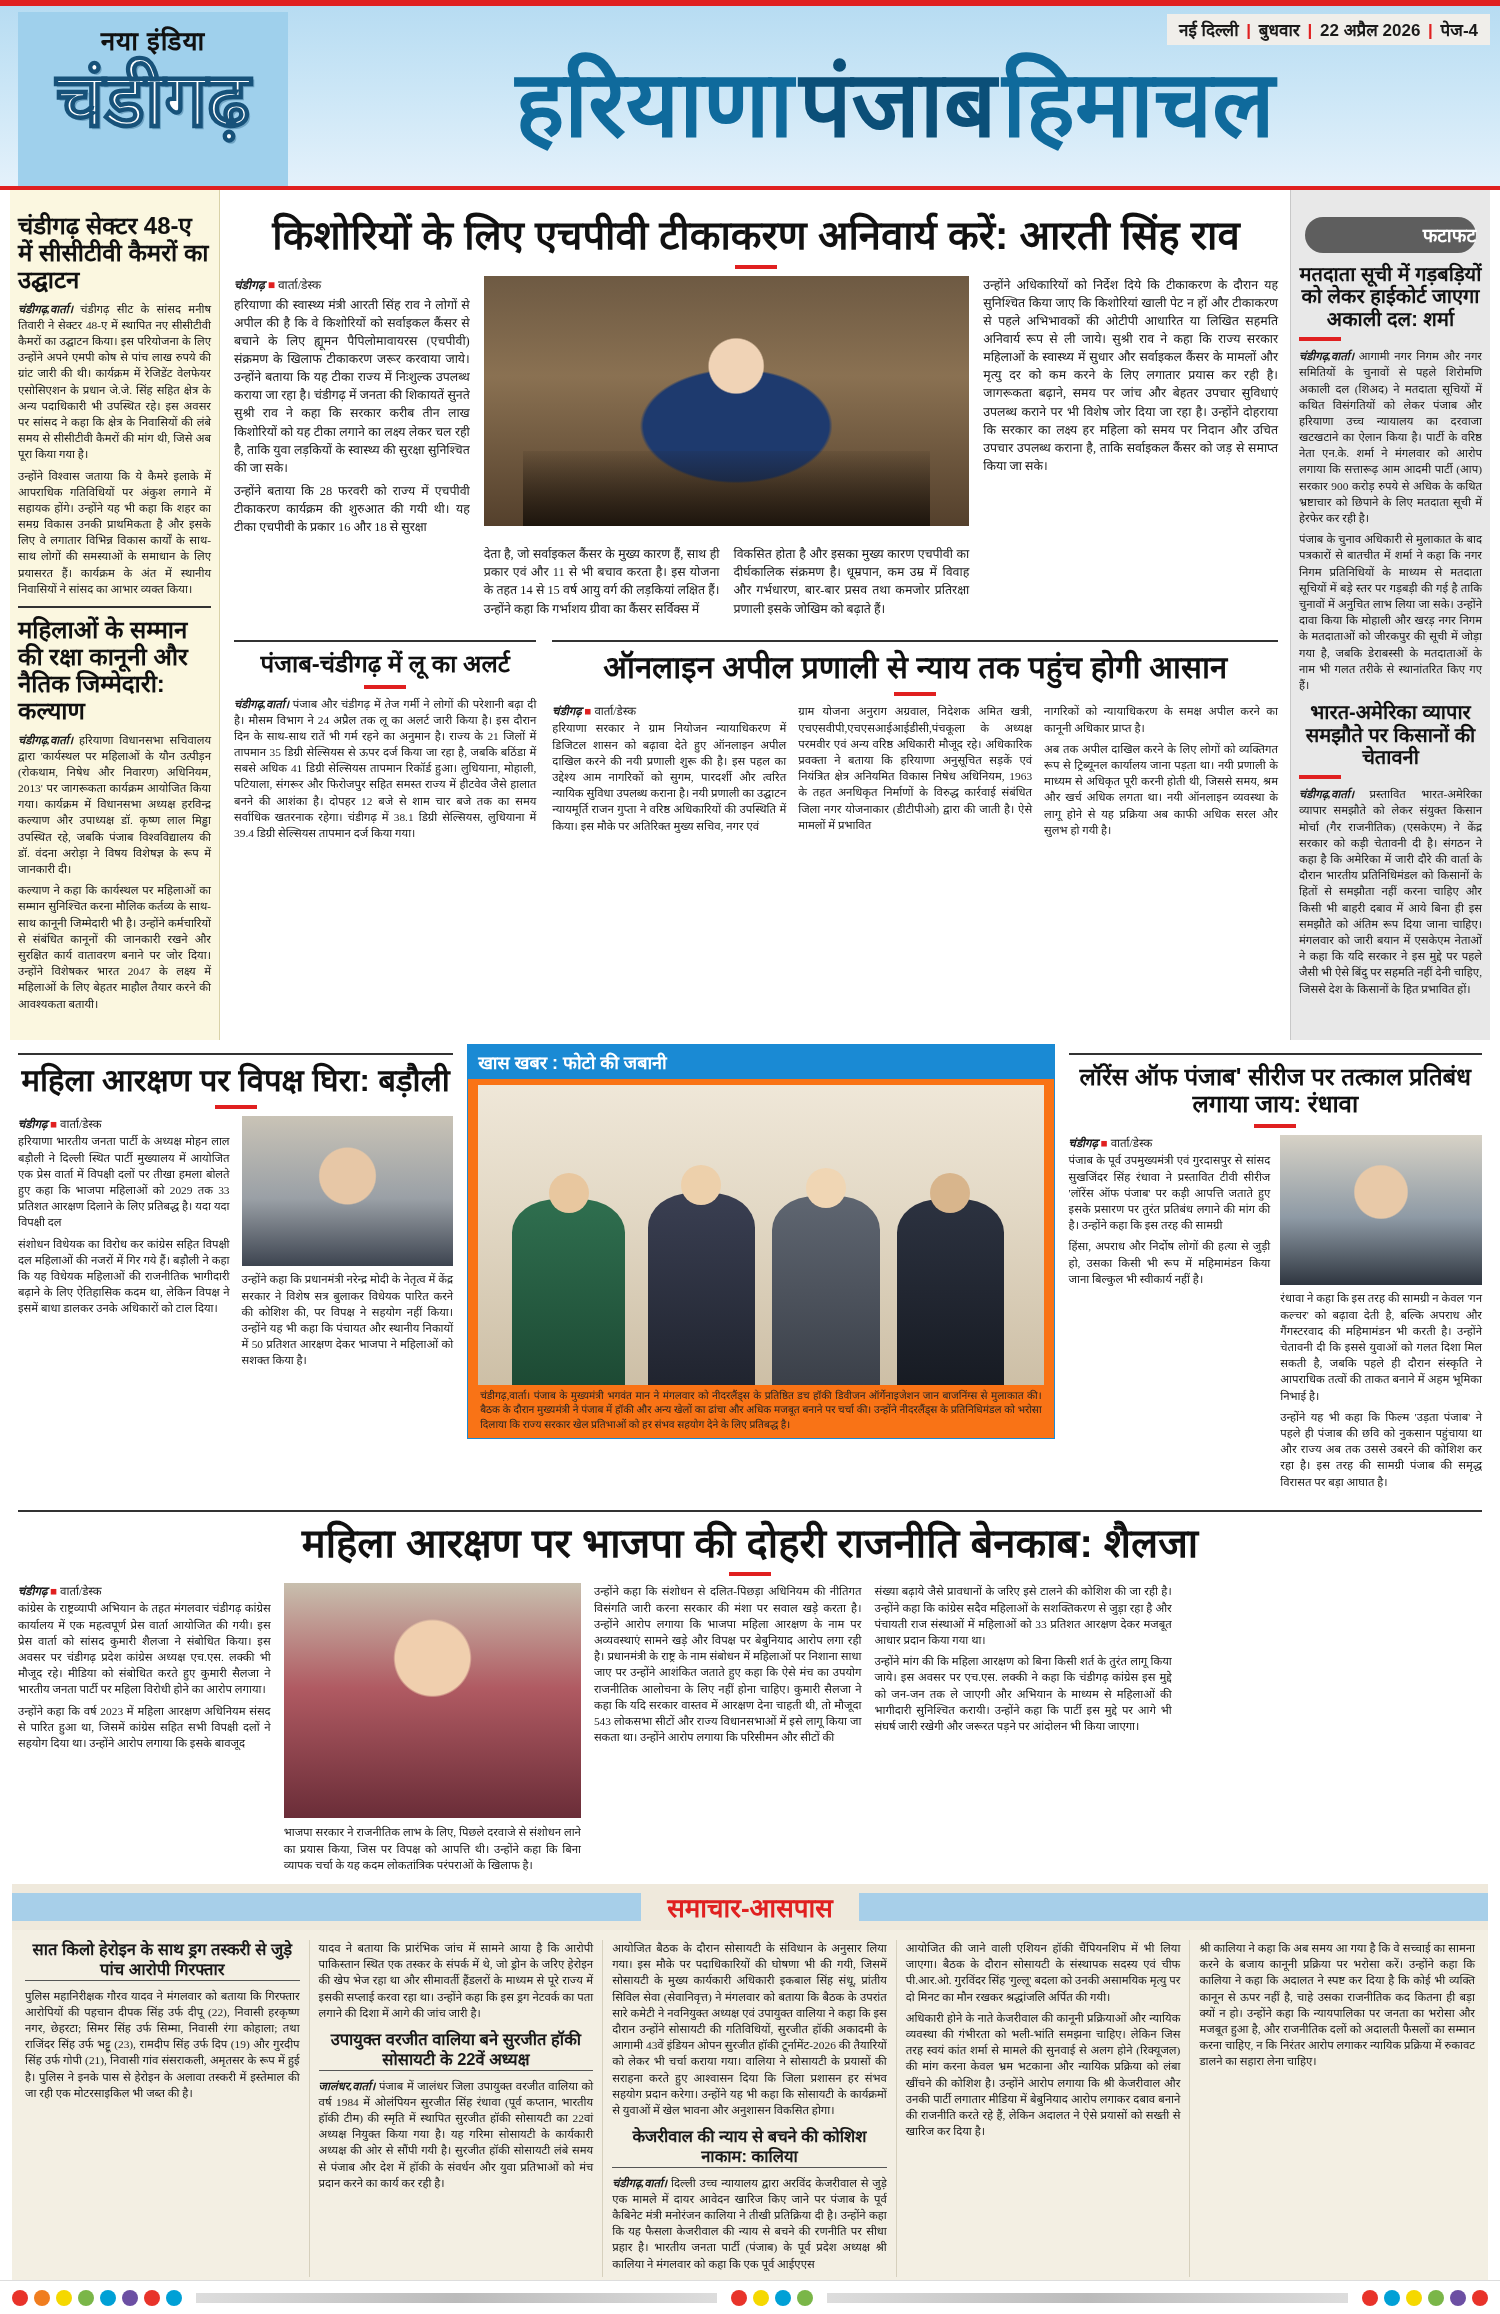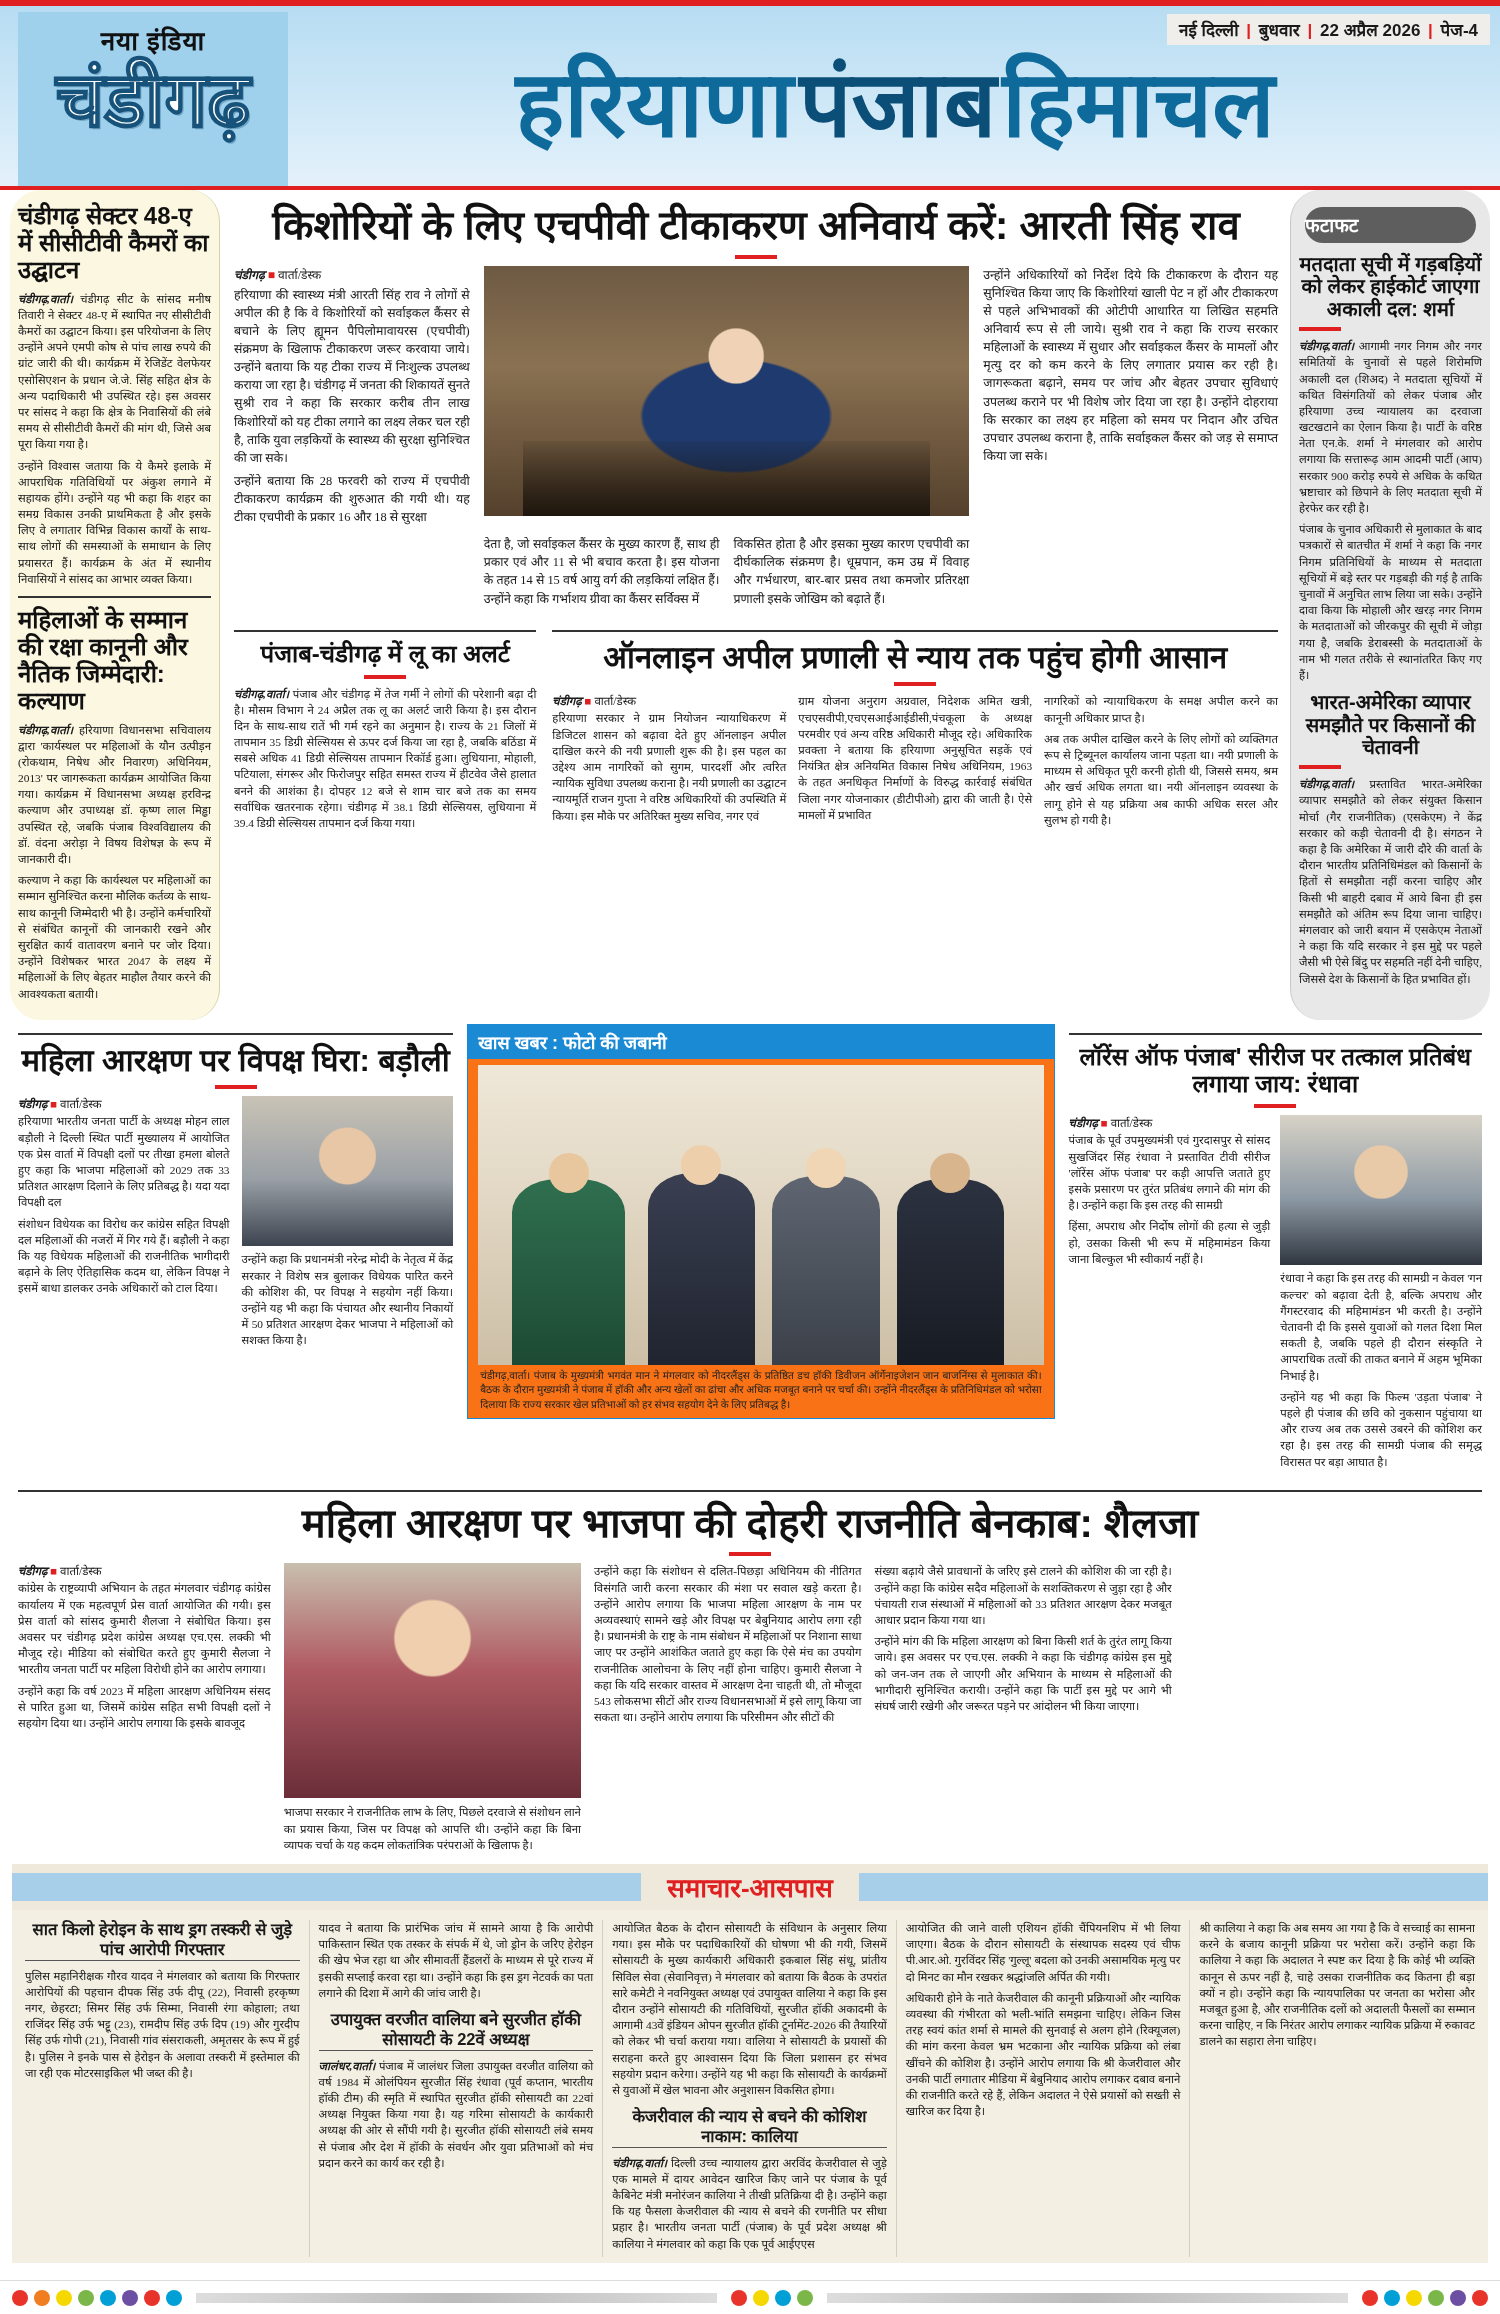--- a/index.html
+++ b/index.html
@@ -55,21 +55,21 @@
   }
   .dsep { color:#e02020; padding:0 3px; }
 
   
   .body-grid {
     display:grid;
     grid-template-columns:210px 1fr 190px 1fr 1fr 200px;
     gap:0;
     padding:0 10px;
   }
-  .col { padding:13px 8px;border-radius:31px; }
+  .col { padding:23px 8px; }
 
   
   .p {
     font-size:12.4px; line-height:1.46; text-align:justify;
     text-justify:inter-word; margin-bottom:5px; hyphens:auto;
   }
   .p.small { font-size:11.4px; line-height:1.42; }
   .lead { font-weight:bold; font-style:italic; }
 
   .hl {
@@ -86,21 +86,21 @@
   .redbar { width:42px; height:4px; background:#e02020; margin:0 auto 7px; }
   .redbar.l { margin-left:0; }
   .rule-thick { border-top:2px solid #333; margin:9px 0; }
   .leftcol { background:#fbf7e0; border-right:1px solid #d9d2a8; }
 
   
   .graycol { background:#e8e8e8; border-left:1px solid #c8c8c8; }
   .fatafat {
     background:#5e5e5e; color:#fff; border-radius:24px;
     font-family:"Liberation Sans", sans-serif; font-weight:bold; font-size:19px;
-    text-align:left; padding:5px 0; margin:4px 6px 10px;
+    text-align:right; padding:5px 0; margin:4px 6px 10px;
   }
 
   
   .photo { width:100%; position:relative; overflow:hidden; background:#cfc8bb; }
   .cap {
     font-size:10.4px; line-height:1.4; text-align:justify; padding:4px 2px 0;
     color:#222;
   }
 
   

